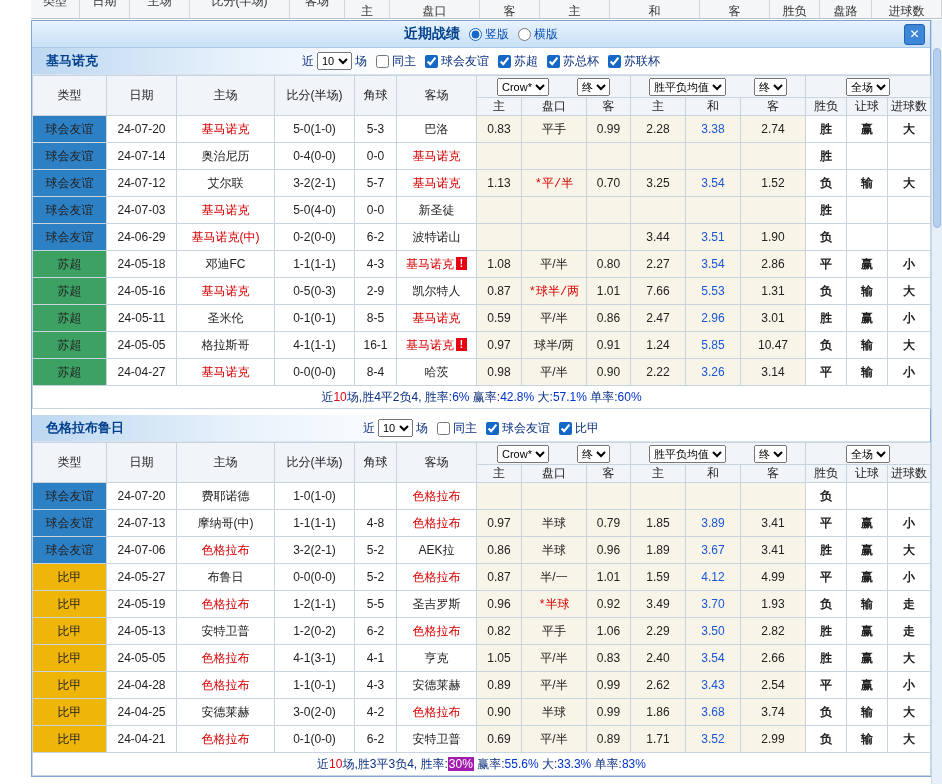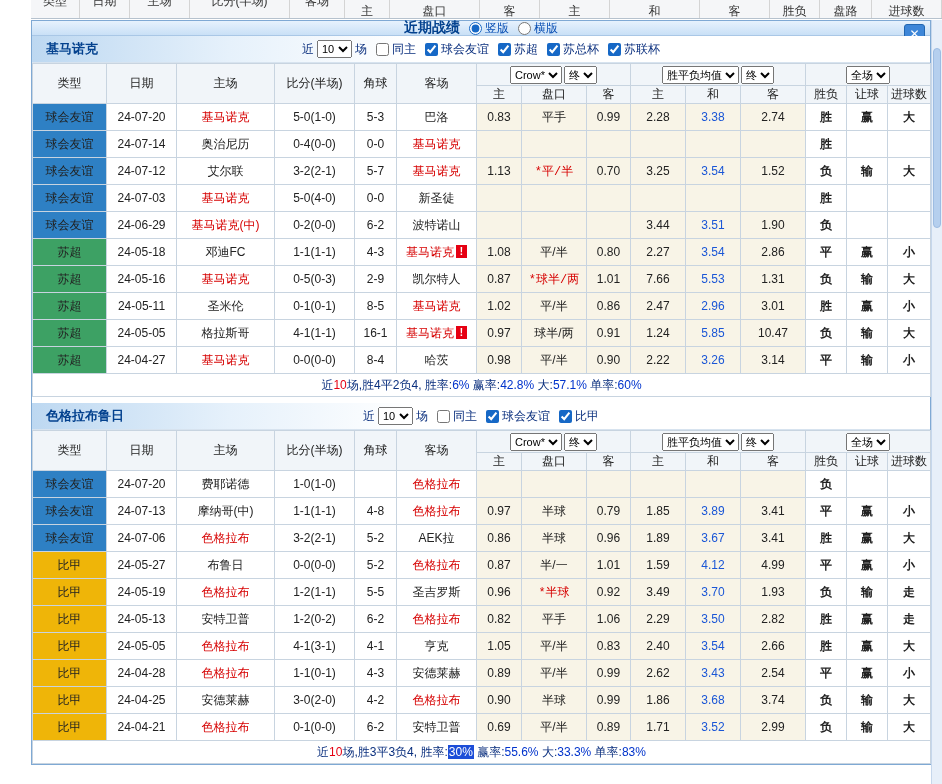--- a/index.html
+++ b/index.html
@@ -10,57 +10,57 @@
   }
   
   .bg-strip { position:absolute; left:31px; top:0; width:911px; height:19px;
     background:#f5f6f8; border-bottom:1px solid #b6c2ce; display:flex; overflow:hidden; }
   .bg-cell { position:relative; height:100%; border-right:1px solid #d4d4d4; flex:0 0 auto; }
   .bg-cell span { position:absolute; width:100%; left:0; text-align:center; font-size:12px; color:#333; }
   .bg-cell span.cut { top:-7px; }
   .bg-cell span.full { top:3px; }
   
   .modal { position:absolute; left:31px; top:20px; width:900px; border:1px solid #7fa9d4; background:#fff; }
-  .titlebar { height:15px; background:linear-gradient(#e7f2fd,#c9e0f6);
+  .titlebar { height:27px; background:linear-gradient(#e7f2fd,#c9e0f6);
     border-bottom:1px solid #a9c7e6; display:flex; align-items:center; justify-content:center; gap:9px; position:relative; }
   .modal-title { font-size:14px; font-weight:bold; color:#03418e; }
   .view-opt { display:flex; align-items:center; gap:3px; font-size:12px; color:#0b50b4; cursor:pointer; }
   .view-opt input { accent-color:#1668c6; width:13px; height:13px; margin:0; }
   .close-btn { position:absolute; right:5px; top:3px; width:21px; height:21px; background:#3d86d8;
     border:1px solid #2266b0; border-radius:3px; color:#fff; font-size:12px; line-height:19px; text-align:center; cursor:pointer; }
   
   .sec-header { height:27px; background:linear-gradient(90deg,#bdd8f1 0%,#e6f1fb 22%,#ffffff 42%);
     display:flex; align-items:center; position:relative; border-bottom:1px solid #d7e3ef; }
   .team-name { position:absolute; left:14px; font-size:13px; font-weight:bold; color:#03418e; }
   .filters { margin:0 auto; display:flex; align-items:center; gap:3px; font-size:12px; color:#0a2f7e; }
   .filters select { font-size:11px; height:18px; }
   .filters label.chk { display:flex; align-items:center; gap:2px; cursor:pointer; }
   .filters input[type=checkbox] { width:13px; height:13px; accent-color:#1668c6; margin:0 1px 0 6px; }
   
   table.grid { border-collapse:collapse; table-layout:fixed; width:898px; font-size:12px; }
   .grid th,.grid td { border:1px solid #c8d4e0; text-align:center; padding:0; overflow:hidden; white-space:nowrap; }
   .grid thead th { background:#f1f5f9; font-weight:normal; color:#222; }
   .grid thead tr.group th { height:22px; }
   .grid thead tr.subh th { height:15px; }
-  .grid thead select { font-size:11px; height:18px; max-width:96%; margin:0 1px; }
+  .grid thead select { font-size:11px; height:18px; max-width:96%; margin:0 14px; }
   .grid tbody td { height:27px; color:#222; }
   td.type { color:#fff; }
   td.odds { background:#f8f4e7; color:#333; }
   td.odds.dmid { color:#1a56d6; }
   td.odds.star { color:#d60000;font-family:Liberation Mono, monospace; }
   td.score { color:#e60012; }
   span.focus { color:#d60000; }
   .badge { display:inline-block; margin-left:2px; background:#e60012; color:#fff; width:11px; height:13px;
     line-height:13px; font-size:10px; font-weight:bold; vertical-align:1px; text-align:center; }
   td.res { font-weight:bold; }
   .cr { color:#e60012; } .cb { color:#1a56d6; } .cg { color:#009933; }
   tr.summary td { height:23px; background:#fff; color:#0a2f7e; font-size:12px; }
   .sum-count { color:#e60012; }
   .sum-val { color:#0033cc; }
-  .sum-val.sel { background:#1d4ed8; color:#fff; padding:0 1px; }
+  .sum-val.sel { background:#a21caf; color:#fff; padding:0 1px; }
   .sec-gap { height:6px; background:#fff; }
   
   .scrollbar { position:absolute; right:0; top:20px; width:11px; height:764px;
     background:#e7eff9; border-left:1px solid #c6d7ec; }
   .scroll-thumb { position:absolute; left:1px; top:28px; width:8px; height:180px;
     background:#b5cfee; border:1px solid #9dbce2; border-radius:4px; }
 </style>
 </head>
 <body>
 
@@ -313,21 +313,21 @@
             <td class="res cg">输</td>
             <td class="res cr">大</td>
           </tr>
           <tr>
             <td class="type" style="background: rgb(61, 161, 100);">苏超</td>
             <td>24-05-11</td>
             <td><span>圣米伦</span></td>
             <td class="score">0-1(0-1)</td>
             <td>8-5</td>
             <td><span class="focus">基马诺克</span></td>
-            <td class="odds">1.02</td>
+            <td class="odds">0.59</td>
             <td class="odds">平/半</td>
             <td class="odds">0.86</td>
             <td class="odds">2.47</td>
             <td class="odds dmid">2.96</td>
             <td class="odds">3.01</td>
             <td class="res cr">胜</td>
             <td class="res cr">赢</td>
             <td class="res cg">小</td>
           </tr>
           <tr>

